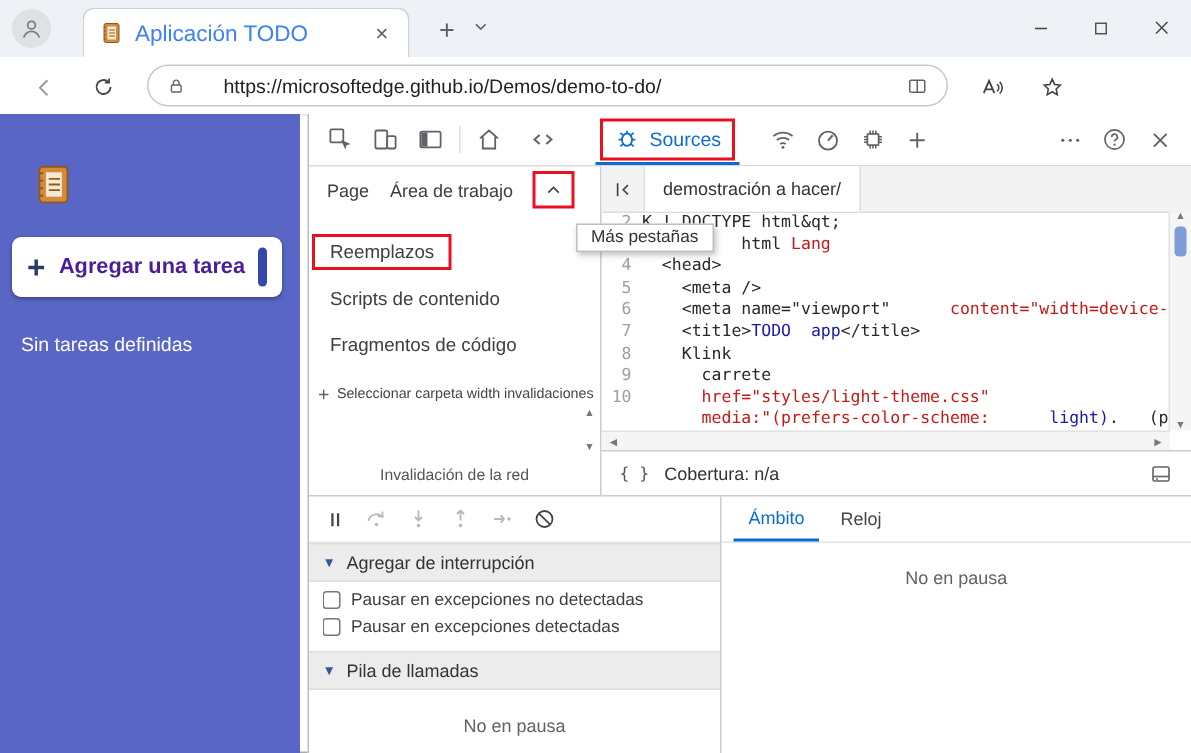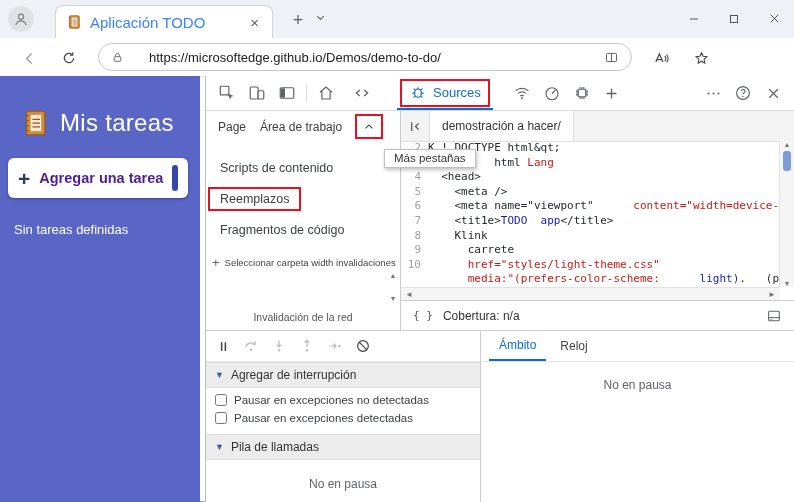--- a/index.html
+++ b/index.html
@@ -182,21 +182,20 @@
   <div class="todo">
     <div class="todo-header">
       <span>
         <svg width="30" height="30" viewBox="0 0 24 24">
             <rect x="5" y="2.5" width="15" height="19" rx="2" fill="#d28b3c" stroke="#8d5a20"></rect>
             <rect x="8.5" y="5.5" width="8.5" height="13" fill="#f6ead2"></rect>
             <path d="M10 9h6M10 12h6M10 15h6" stroke="#8d5a20" stroke-width="1"></path>
             <path d="M5 6h2M5 10h2M5 14h2M5 18h2" stroke="#8d5a20" stroke-width="1"></path>
           </svg>
       </span>
-      <span class="todo-title">Mis tareas</span>
     </div>
     <div class="add-btn">
       <span class="add-plus">+</span>
       <span class="add-label">Agregar una tarea</span>
       <span class="add-caret"></span>
     </div>
     <div class="todo-empty">Sin tareas definidas</div>
   </div>
 
   <div class="devtools">
@@ -300,24 +299,24 @@
         </div>
         <div class="kebab">
           <svg width="14" height="14" viewBox="0 0 24 24">
               <circle cx="12" cy="5" r="1.5" fill="currentColor"></circle>
               <circle cx="12" cy="12" r="1.5" fill="currentColor"></circle>
               <circle cx="12" cy="19" r="1.5" fill="currentColor"></circle>
             </svg>
         </div>
         <div class="nav-items">
           <div class="nav-item">
-            <span class="nav-item-label">Scripts de contenido</span>
+            <span class="nav-item-label red-box">Reemplazos</span>
           </div>
           <div class="nav-item">
-            <span class="nav-item-label red-box">Reemplazos</span>
+            <span class="nav-item-label">Scripts de contenido</span>
           </div>
           <div class="nav-item">
             <span class="nav-item-label">Fragmentos de código</span>
           </div>
         </div>
         <div class="select-folder">
           <span style="font-size:13px;color:#5f6368;">+</span>
           <span>Seleccionar carpeta width invalidaciones</span>
         </div>
         <div class="nav-scroll">

